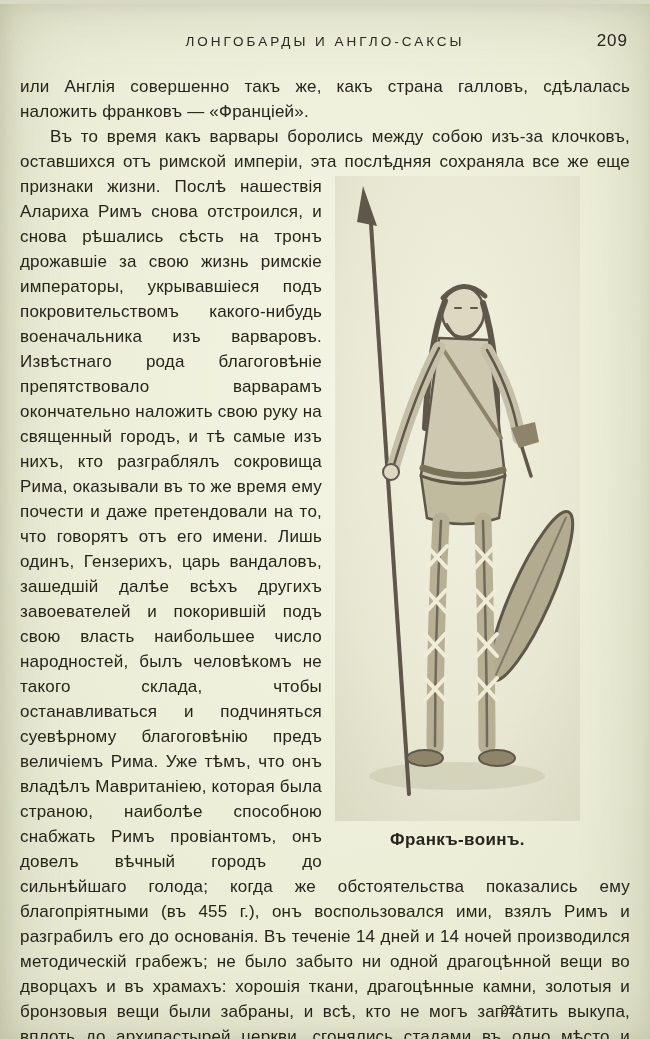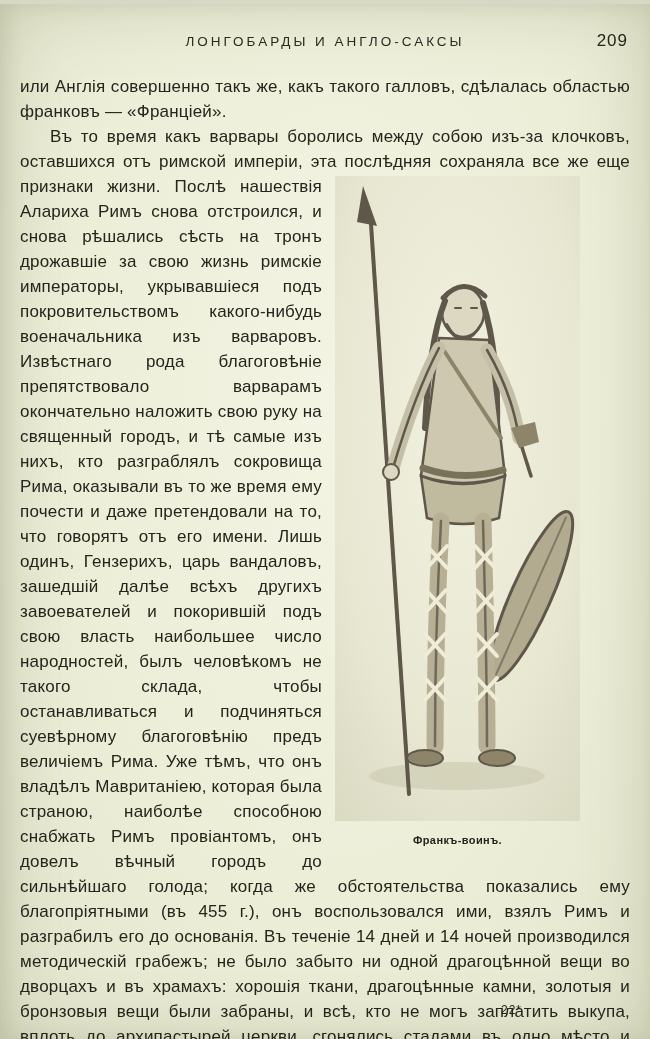--- a/index.html
+++ b/index.html
@@ -67,21 +67,21 @@
     margin-left: 13px;
     text-indent: 0;
   }
   .fig-box svg {
     display: block;
   }
   .fig-caption {
     display: block;
     margin-top: 10px;
     text-align: center;
-    font-size: 11px;
+    font-size: 17px;
     font-weight: bold;
     letter-spacing: 0.4px;
     line-height: 18px;
   }
   .signature-mark {
     position: absolute;
     bottom: 26px;
     right: 128px;
     font-size: 12px;
     letter-spacing: 1px;
@@ -92,21 +92,21 @@
 
 <div class="page">
 
   <div class="running-head">
     <span class="head-title">Лонгобарды и англо-саксы</span>
     <span class="page-number">209</span>
   </div>
 
   <div class="body-text">
 
-    <p class="continued"><span>или Англія совершенно такъ же, какъ такого галловъ, сдѣлалась областью франковъ — «Франціей».</span></p>
+    <p class="continued"><span>или Англія совершенно такъ же, какъ страна галловъ, сдѣлалась наложить франковъ — «Франціей».</span></p>
 
     <p class="indented"><span>Въ то время какъ варвары боролись между собою изъ-за клочковъ, оставшихся отъ римской имперіи, эта послѣдняя сохраняла все же еще</span>
       <span class="fig-float">
         <span class="fig-box">
           <svg viewBox="0 0 245 645" width="245" height="645" role="img" aria-label="Frank warrior sketch">
             <defs>
               <radialGradient id="wash" cx="50%" cy="38%" r="78%">
                 <stop offset="0%" stop-color="#f1f1e0"></stop>
                 <stop offset="65%" stop-color="#e7e7d2"></stop>
                 <stop offset="100%" stop-color="#dbdbc4"></stop>

